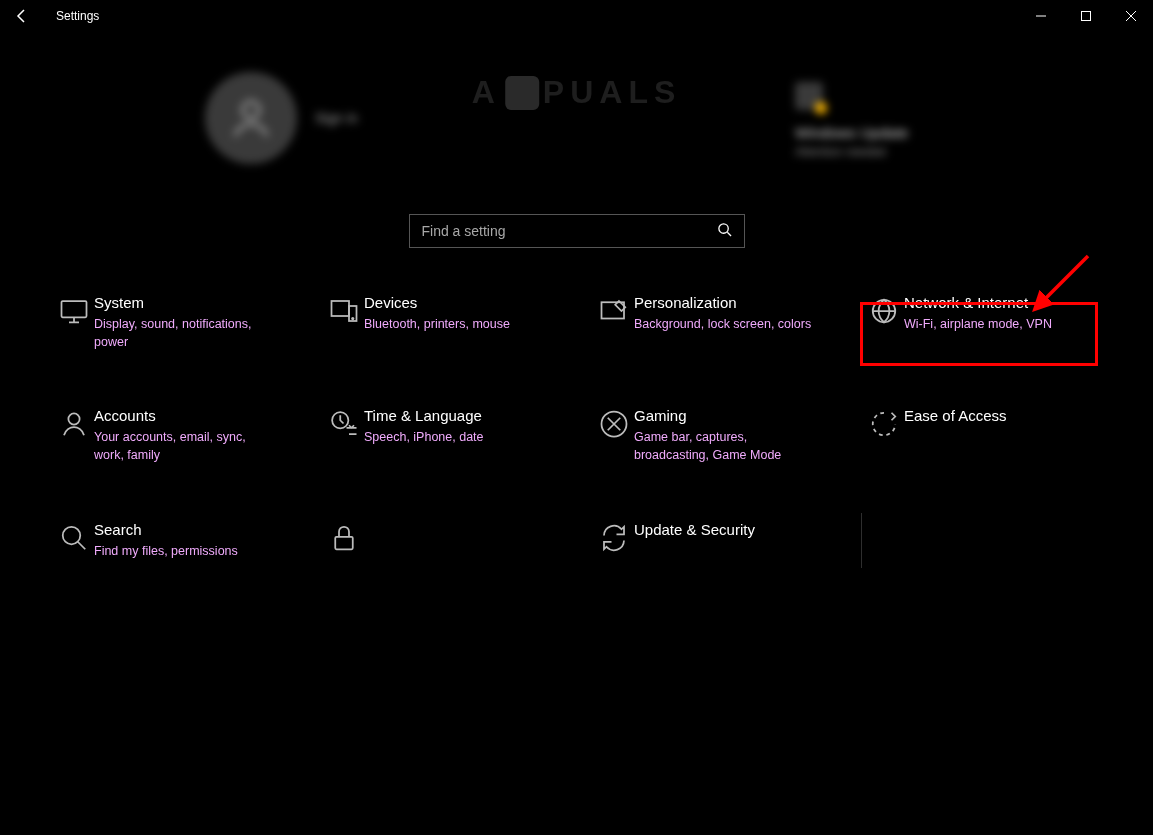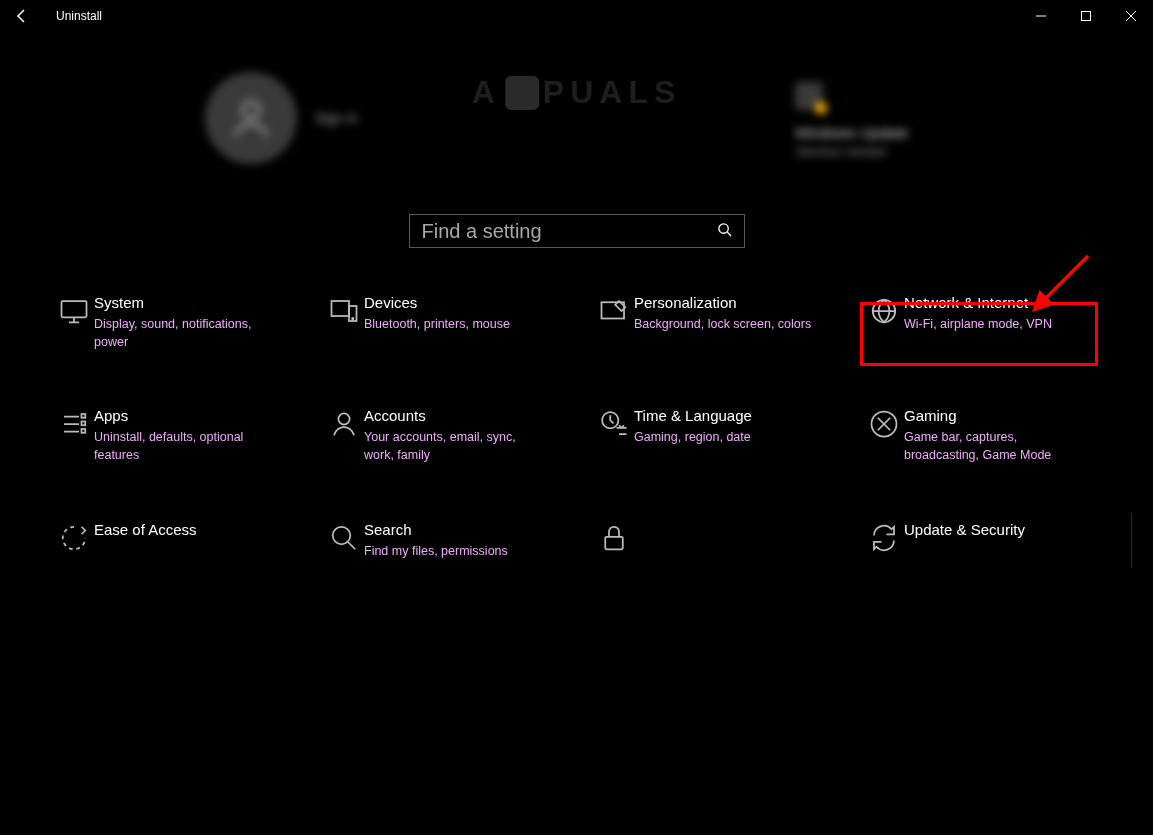--- a/index.html
+++ b/index.html
@@ -26,21 +26,21 @@
     .update-title { font-size:15px; color:#d0d0d0; margin-bottom:4px; }
     .update-sub { font-size:12px; color:#8a8a8a; }
 
     
     .watermark { position:absolute; left:50%; top:42px; transform:translateX(-50%); font-size:32px; font-weight:700; letter-spacing:6px; color:#1e1e1e; display:flex; align-items:center; pointer-events:none; }
     .watermark .plogo { width:34px; height:34px; border-radius:6px; background:#2a2a2a; margin:0 4px; display:inline-block; }
 
     
     .search-wrap { display:flex; justify-content:center; padding:34px 0 46px 0; }
     .search-box { width:336px; height:34px; border:1px solid #555; background:transparent; display:flex; align-items:center; padding:0 12px; }
-    .search-box input { flex:1; background:transparent; border:none; outline:none; color:#15803d; font-size:20px; }
+    .search-box input { flex:1; background:transparent; border:none; outline:none; color:#15803d; font-size:14px; }
     .search-box input::placeholder { color:#a8a8a8; }
     .search-icon { color:#fff; }
 
     
     .grid { display:grid; grid-template-columns:repeat(4, 270px); column-gap:0; row-gap:56px; padding-left:56px; }
     .card { display:flex; gap:2px; padding-right:20px; cursor:default; }
     .card-icon { width:36px; height:36px; flex:0 0 36px; display:flex; align-items:flex-start; justify-content:center; color:#bcbcbc; margin-top:2px; }
     .card-icon svg { stroke:#bcbcbc; fill:none; stroke-width:1.4; }
     .card-text { max-width:180px; }
     .card-title { font-size:15px; color:#fff; margin-bottom:4px; font-weight:400; }
@@ -57,21 +57,21 @@
 </head>
 <body>
 
 <div class="title-bar">
   <div class="title-left">
     <div class="back-btn">
       <svg width="16" height="16" viewBox="0 0 16 16">
           <path d="M10 2 L4 8 L10 14" stroke="#fff" stroke-width="1.5" fill="none"></path>
         </svg>
     </div>
-    <div class="title-text">Uninstall</div>
+    <div class="title-text">Settings</div>
   </div>
   <div class="win-controls">
     <div class="win-btn">
       <svg width="10" height="10" viewBox="0 0 10 10">
           <path d="M0 5 H10" stroke="#fff" stroke-width="1"></path>
         </svg>
     </div>
     <div class="win-btn">
       <svg width="10" height="10" viewBox="0 0 10 10">
           <rect x="0.5" y="0.5" width="9" height="9" stroke="#fff" fill="none" stroke-width="1"></rect>
@@ -170,34 +170,20 @@
           <circle cx="12" cy="12" r="9"></circle>
           <path d="M3 12h18M12 3c2.8 2.4 4.3 5.4 4.3 9s-1.5 6.6-4.3 9c-2.8-2.4-4.3-5.4-4.3-9S9.2 5.4 12 3z"></path>
         </svg>
     </div>
     <div class="card-text">
       <div class="card-title">Network &amp; Internet</div>
       <div class="card-desc">Wi-Fi, airplane mode, VPN</div>
     </div>
   </div>
 
-  <div class="card">
-    <div class="card-icon">
-      <svg width="30" height="30" viewBox="0 0 24 24">
-          <path d="M4 6h12M4 12h12M4 18h12"></path>
-          <rect x="18" y="4" width="3" height="3"></rect>
-          <rect x="18" y="10" width="3" height="3"></rect>
-          <rect x="18" y="16" width="3" height="3"></rect>
-        </svg>
-    </div>
-    <div class="card-text">
-      <div class="card-title">Apps</div>
-      <div class="card-desc">Uninstall, defaults, optional features</div>
-    </div>
-  </div>
 
   <div class="card">
     <div class="card-icon">
       <svg width="30" height="30" viewBox="0 0 24 24">
           <circle cx="12" cy="8" r="4.5"></circle>
           <path d="M4 21c1.4-4.5 5-6.5 8-6.5s6.6 2 8 6.5"></path>
         </svg>
     </div>
     <div class="card-text">
       <div class="card-title">Accounts</div>
@@ -208,21 +194,21 @@
   <div class="card">
     <div class="card-icon">
       <svg width="30" height="30" viewBox="0 0 24 24">
           <circle cx="9" cy="9" r="6.5"></circle>
           <path d="M9 5v4l2.6 2.6"></path>
           <path d="M14 15h8M16 13l2 2 2-2M16 20h6"></path>
         </svg>
     </div>
     <div class="card-text">
       <div class="card-title">Time &amp; Language</div>
-      <div class="card-desc">Gaming, region, date</div>
+      <div class="card-desc">Speech, iPhone, date</div>
     </div>
   </div>
 
   <div class="card">
     <div class="card-icon">
       <svg width="30" height="30" viewBox="0 0 24 24">
           <circle cx="12" cy="12" r="10"></circle>
           <path d="M7 7l10 10M17 7L7 17"></path>
         </svg>
     </div>

